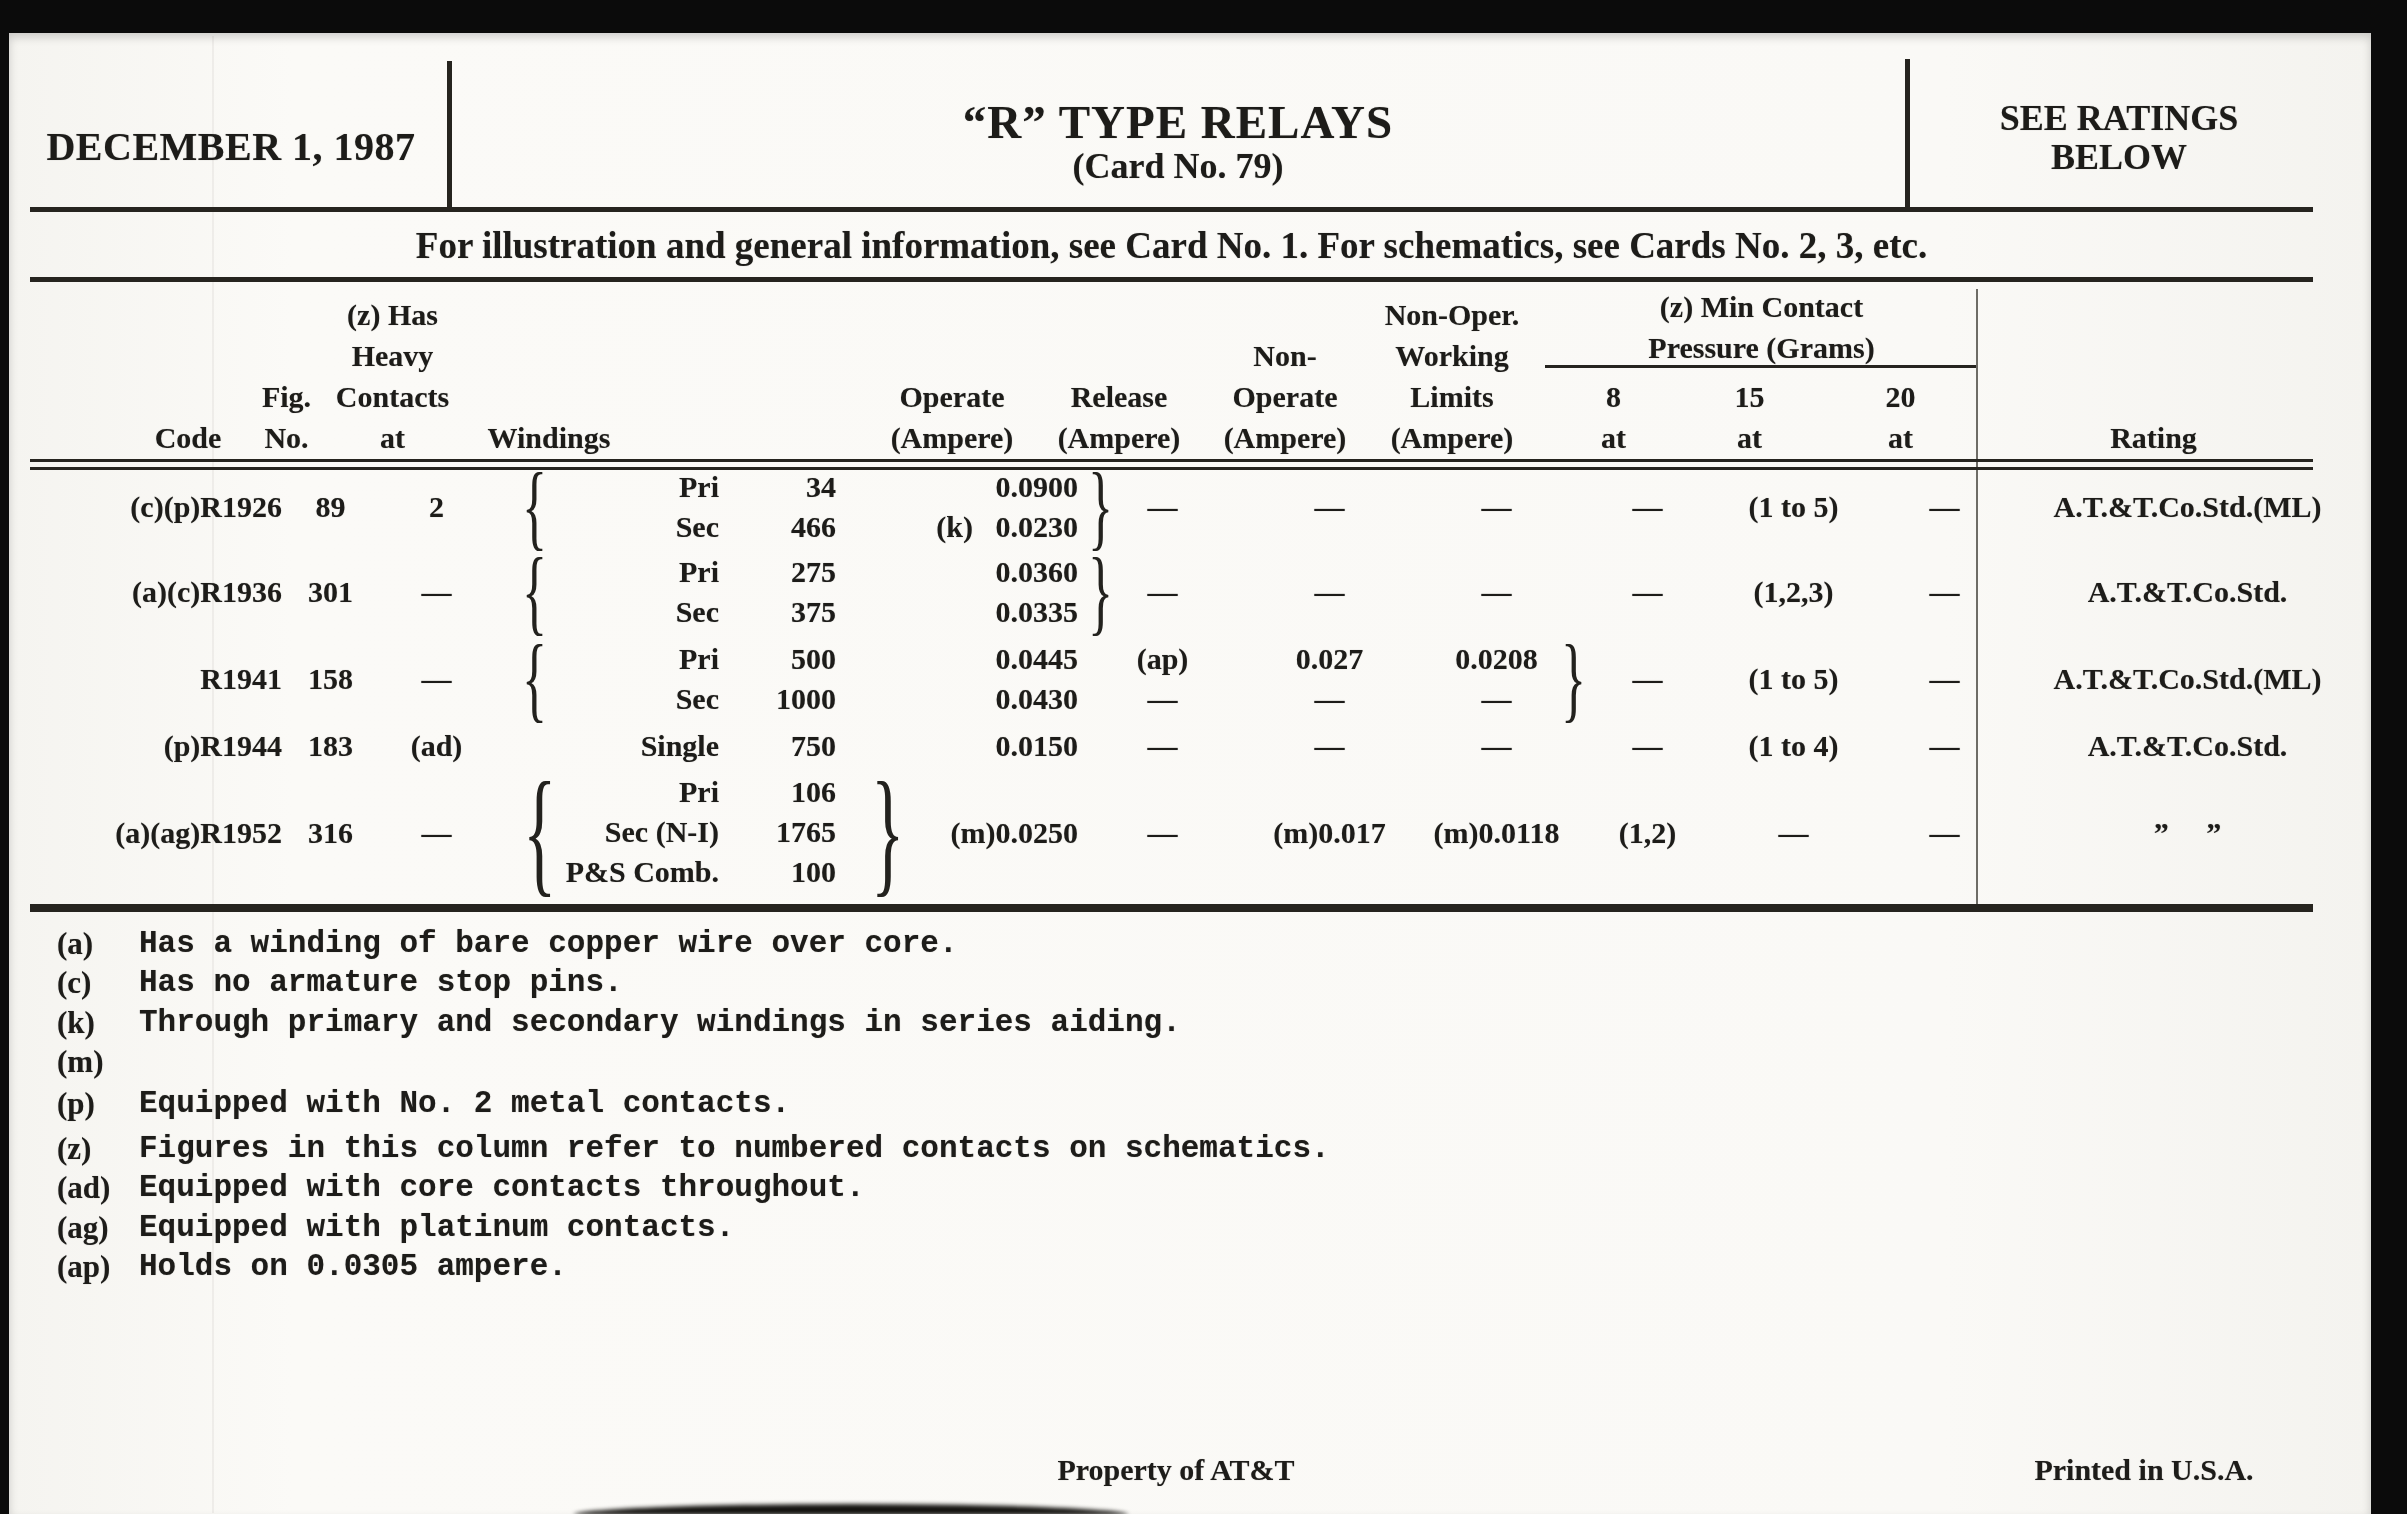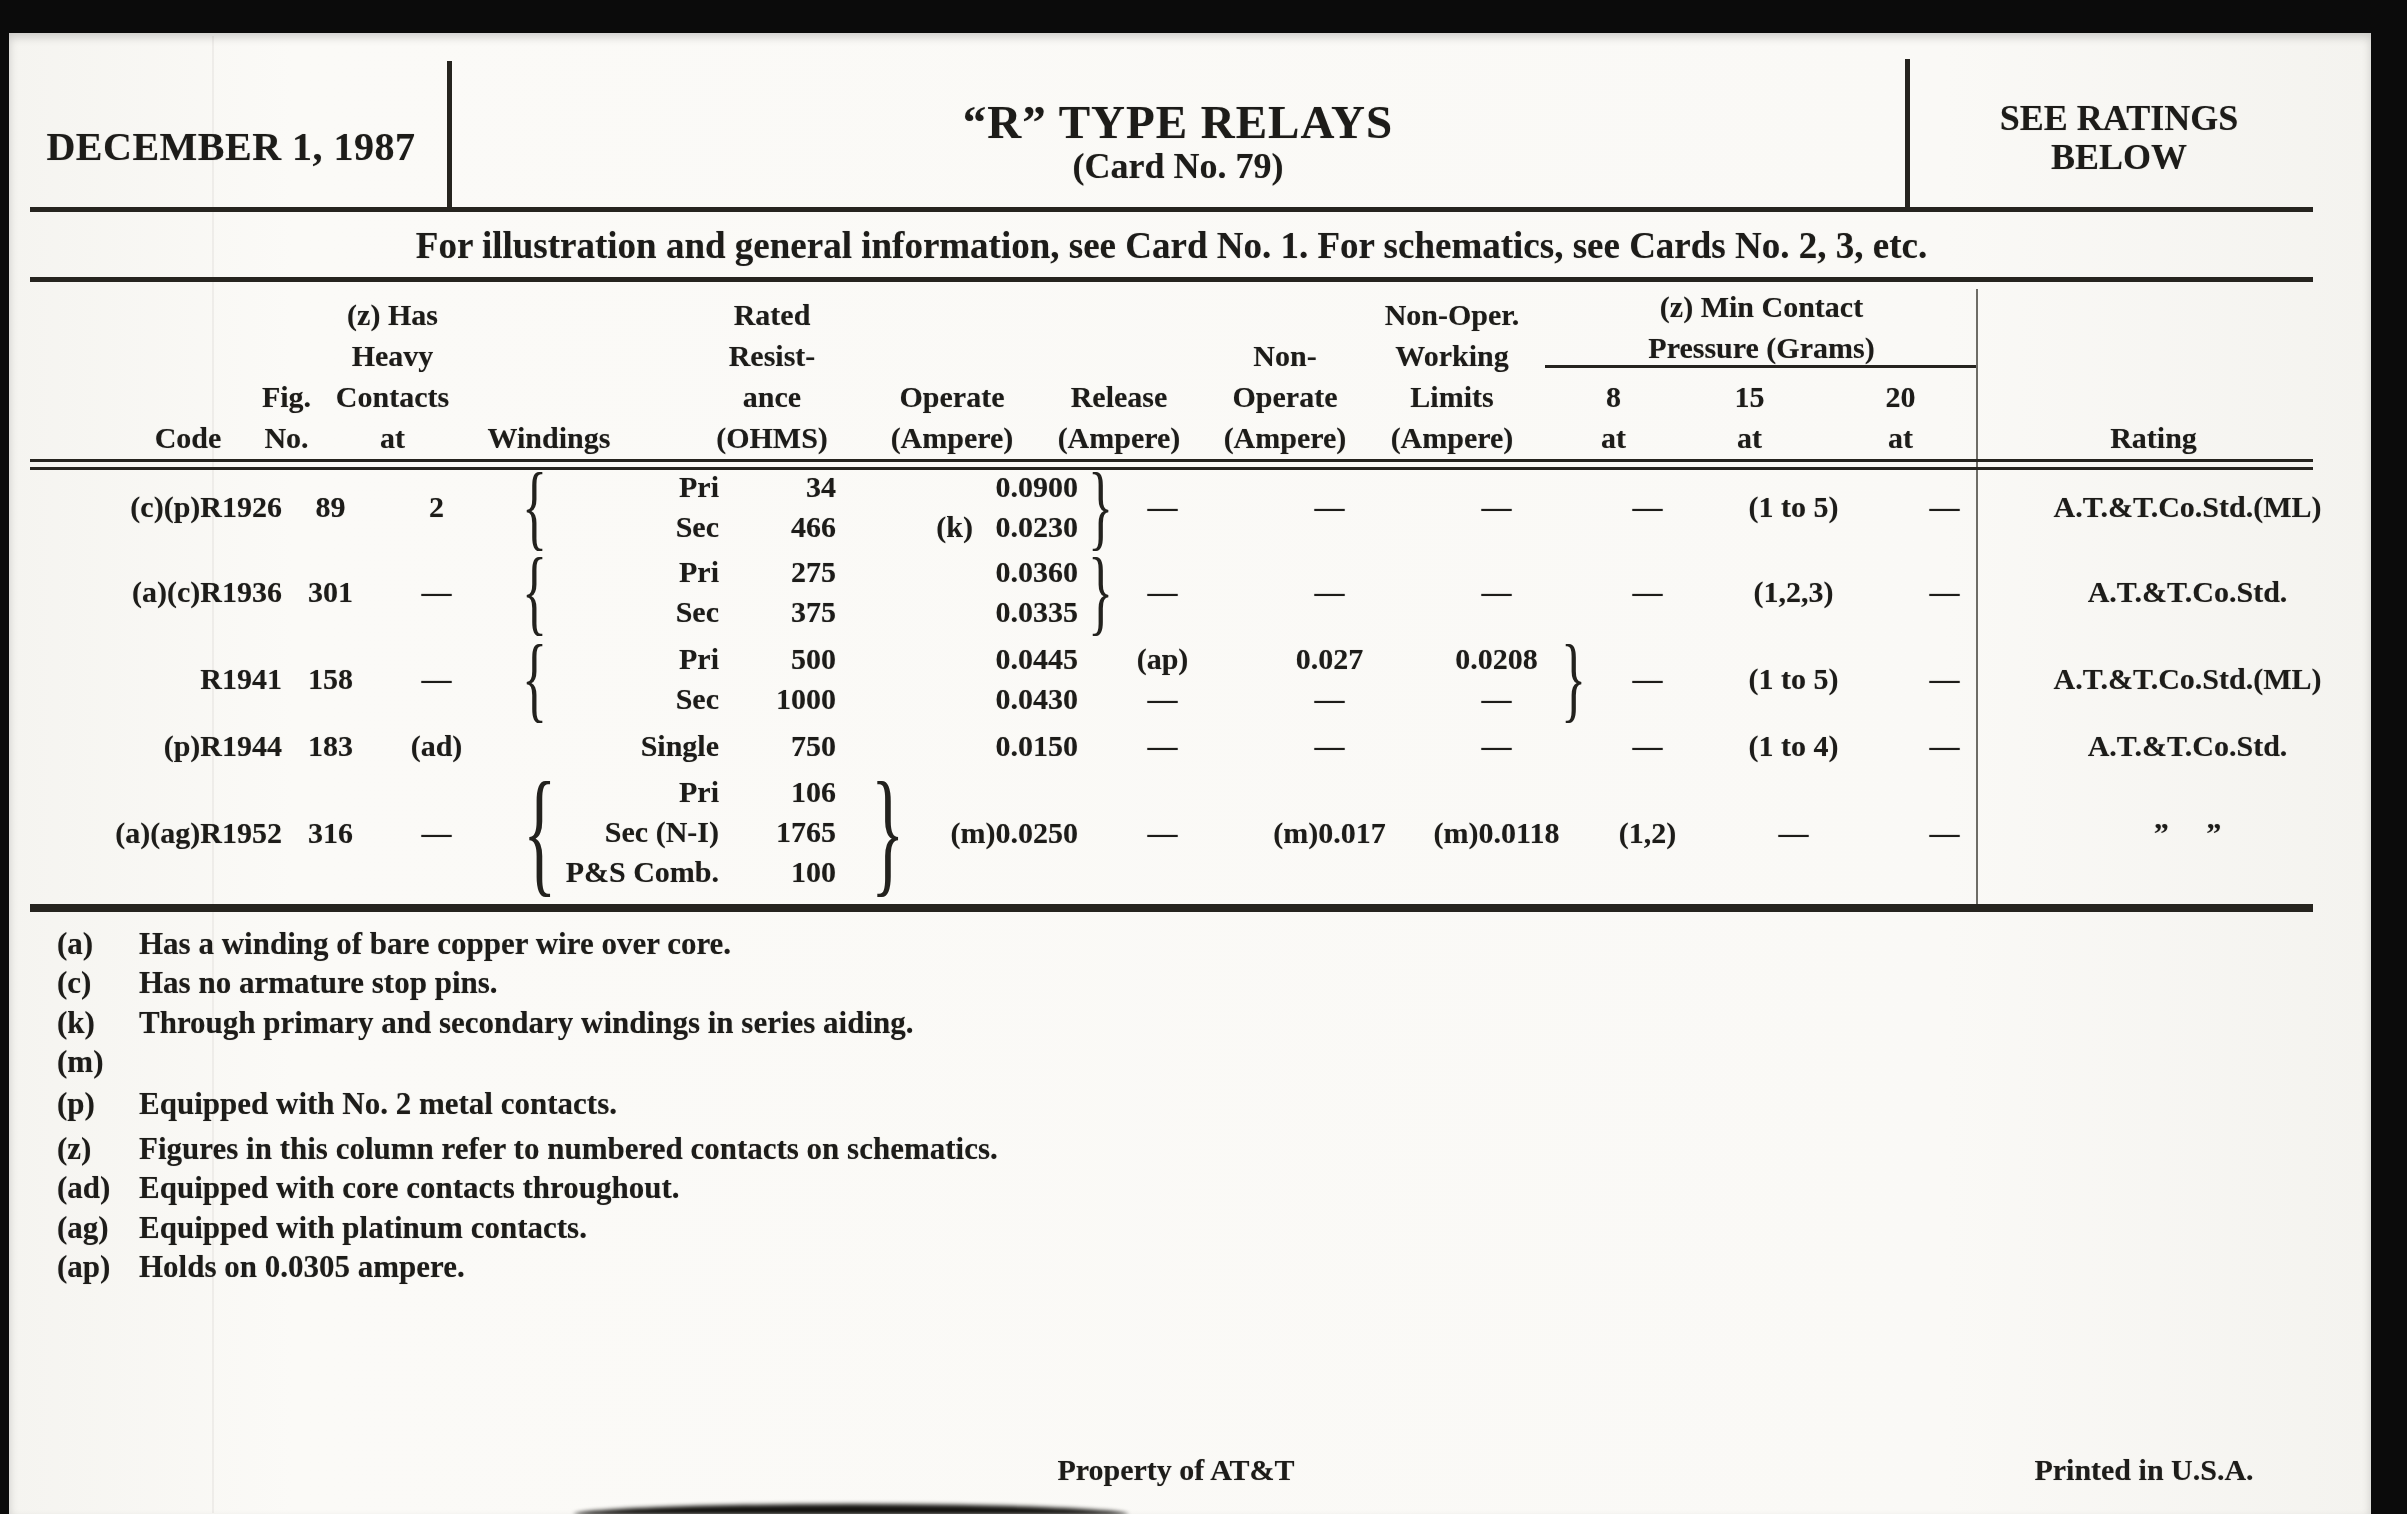--- a/index.html
+++ b/index.html
@@ -60,21 +60,21 @@
   .al-l{text-align:right;}.al-c{text-align:center;}.al-r{text-align:right;}
   .brace{position:absolute;top:50%;width:40px;text-align:center;font-weight:400;
          font-family:"Liberation Serif",serif;color:#23221e;}
   .brace.b2{font-size:95px;transform:translateY(-51%) scaleX(.55);}
   .brace.b3{font-size:139px;transform:translateY(-51%) scaleX(.5);}
 
   
   .fnote{position:absolute;height:40px;font-size:31px;line-height:40px;font-weight:700;
          text-shadow:0 0 1px rgba(20,20,20,.35);}
   .fnote .lab{position:absolute;left:57px;width:77px;}
-  .fnote .txt{position:absolute;left:139px;width:1782px;}
+  .fnote .txt{position:absolute;left:139px;width:1782px;font-family:Liberation Mono, monospace;}
 
   
   .footer-c{left:978px;top:1450px;width:396px;font-size:30px;line-height:40px;}
   .footer-r{left:1946px;top:1450px;width:396px;font-size:30px;line-height:40px;}
 
   .smudge{position:absolute;left:574px;top:1504px;width:554px;height:11px;
           background:#141310;border-radius:50% 50% 0 0/100% 100% 0 0;filter:blur(2px);}
 </style>
 </head>
 <body>
@@ -96,24 +96,20 @@
 
 <div class="thead">
   <div class="hc hc-code ink">Code</div>
   <div class="hc hc-fig ink">Fig.
 No.</div>
   <div class="hc hc-contacts ink">(z) Has
 Heavy
 Contacts
 at</div>
   <div class="hc hc-windings ink">Windings</div>
-  <div class="hc hc-resist ink">Rated
-Resist-
-ance
-(OHMS)</div>
   <div class="hc hc-operate ink">Operate
 (Ampere)</div>
   <div class="hc hc-release ink">Release
 (Ampere)</div>
   <div class="hc hc-nonop ink">Non-
 Operate
 (Ampere)</div>
   <div class="hc hc-limits ink">Non-Oper.
 Working
 Limits

